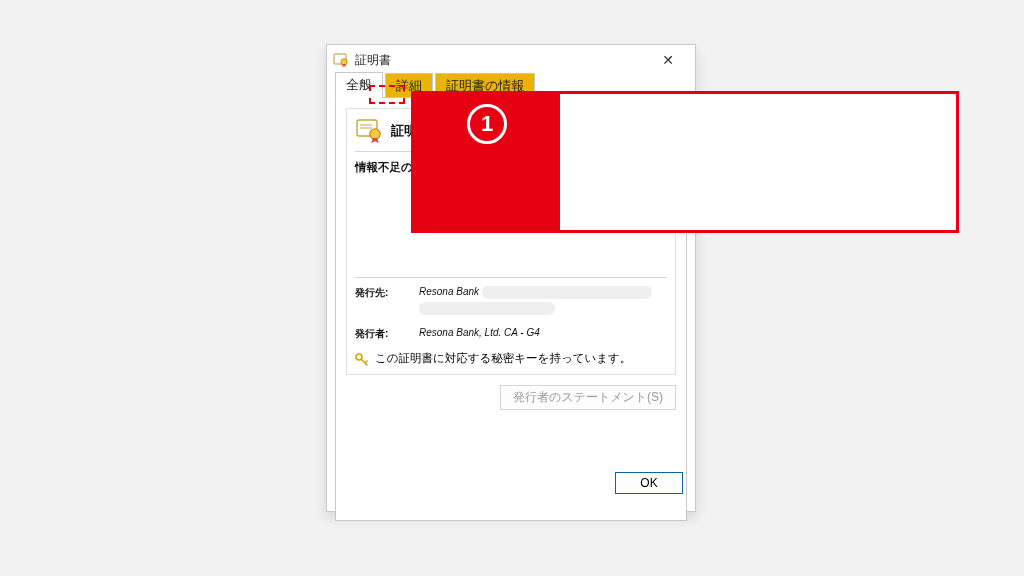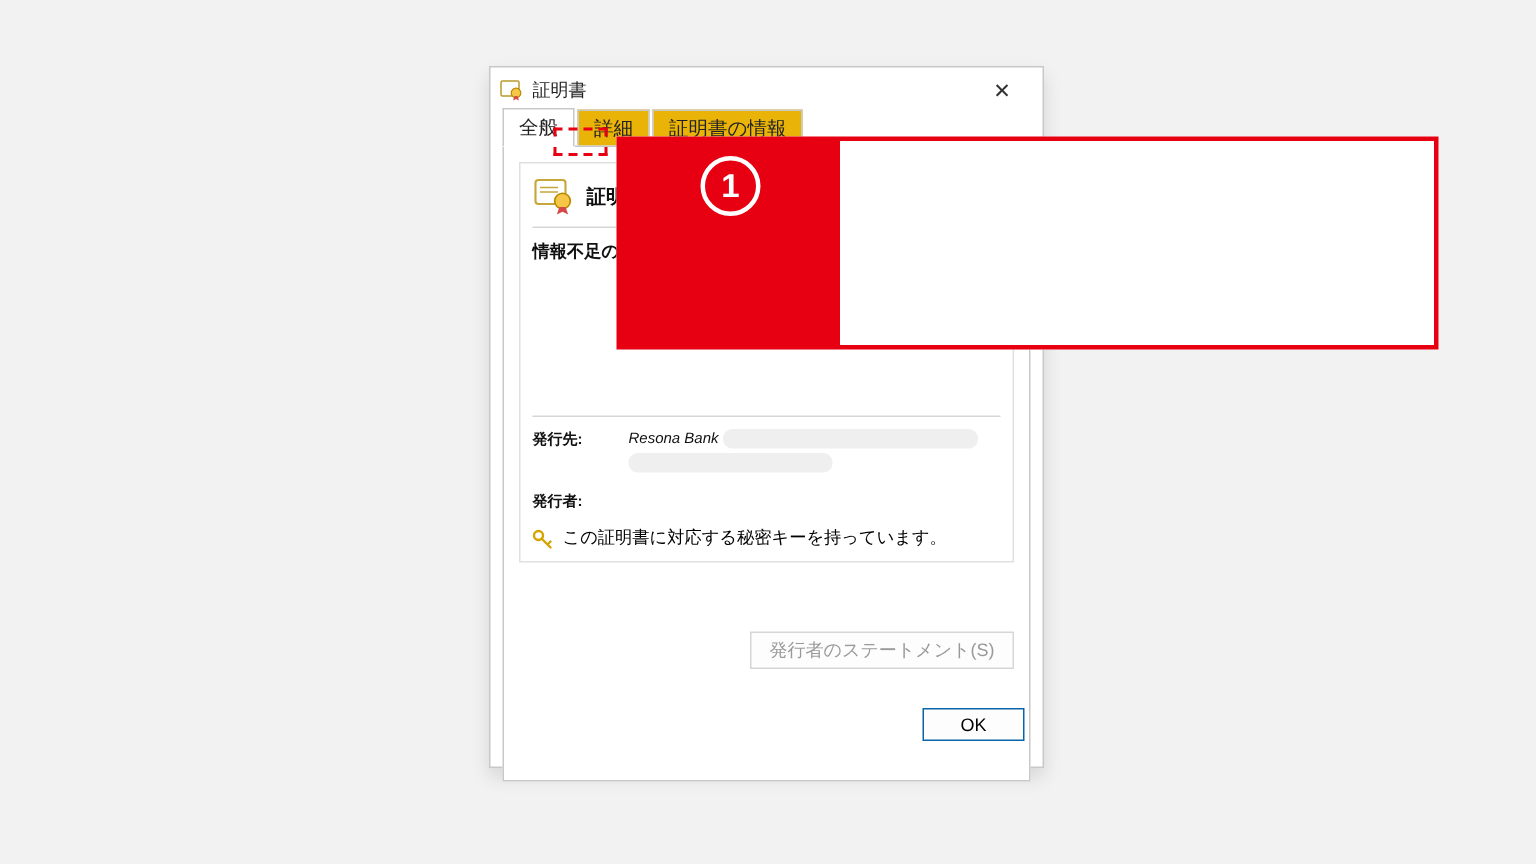--- a/index.html
+++ b/index.html
@@ -134,21 +134,20 @@
     justify-content: flex-end;
     padding-top: 10px;
   }
   .btn {
     background: #fdfdfd;
     border: 1px solid #c2c2c2;
     font-size: 12px;
     padding: 3px 12px;
     min-width: 68px;
     text-align: center;
-    margin-top: 36px;
   }
   .btn.disabled { color: #9a9a9a; border-color: #d6d6d6; }
   .okrow {
     position: absolute;
     right: 12px; bottom: 17px;
   }
   .btn.ok {
     border: 1px solid #0a64a8;
   }
 
@@ -247,20 +246,21 @@
         <span class="k">発行先:</span>
         <span class="v">
           <span>Resona Bank</span>
           <span class="v-blur"></span><br>
           <span class="v-blur short" style="margin-top:3px;"></span>
         </span>
       </div>
 
       <div class="kv">
         <span class="k">発行者:</span>
+        <span class="v">Resona Bank, Ltd. CA - G4</span>
       </div>
 
 
       <div class="key-row">
         <span class="key-icon">
           <svg viewBox="0 0 14 14">
             <circle cx="4" cy="5" r="3" fill="none" stroke="#d6a400" stroke-width="1.6"></circle>
             <path d="M6 7 L12 13 M10 11 L12 9" stroke="#d6a400" stroke-width="1.6" fill="none" stroke-linecap="round"></path>
           </svg>
         </span>

